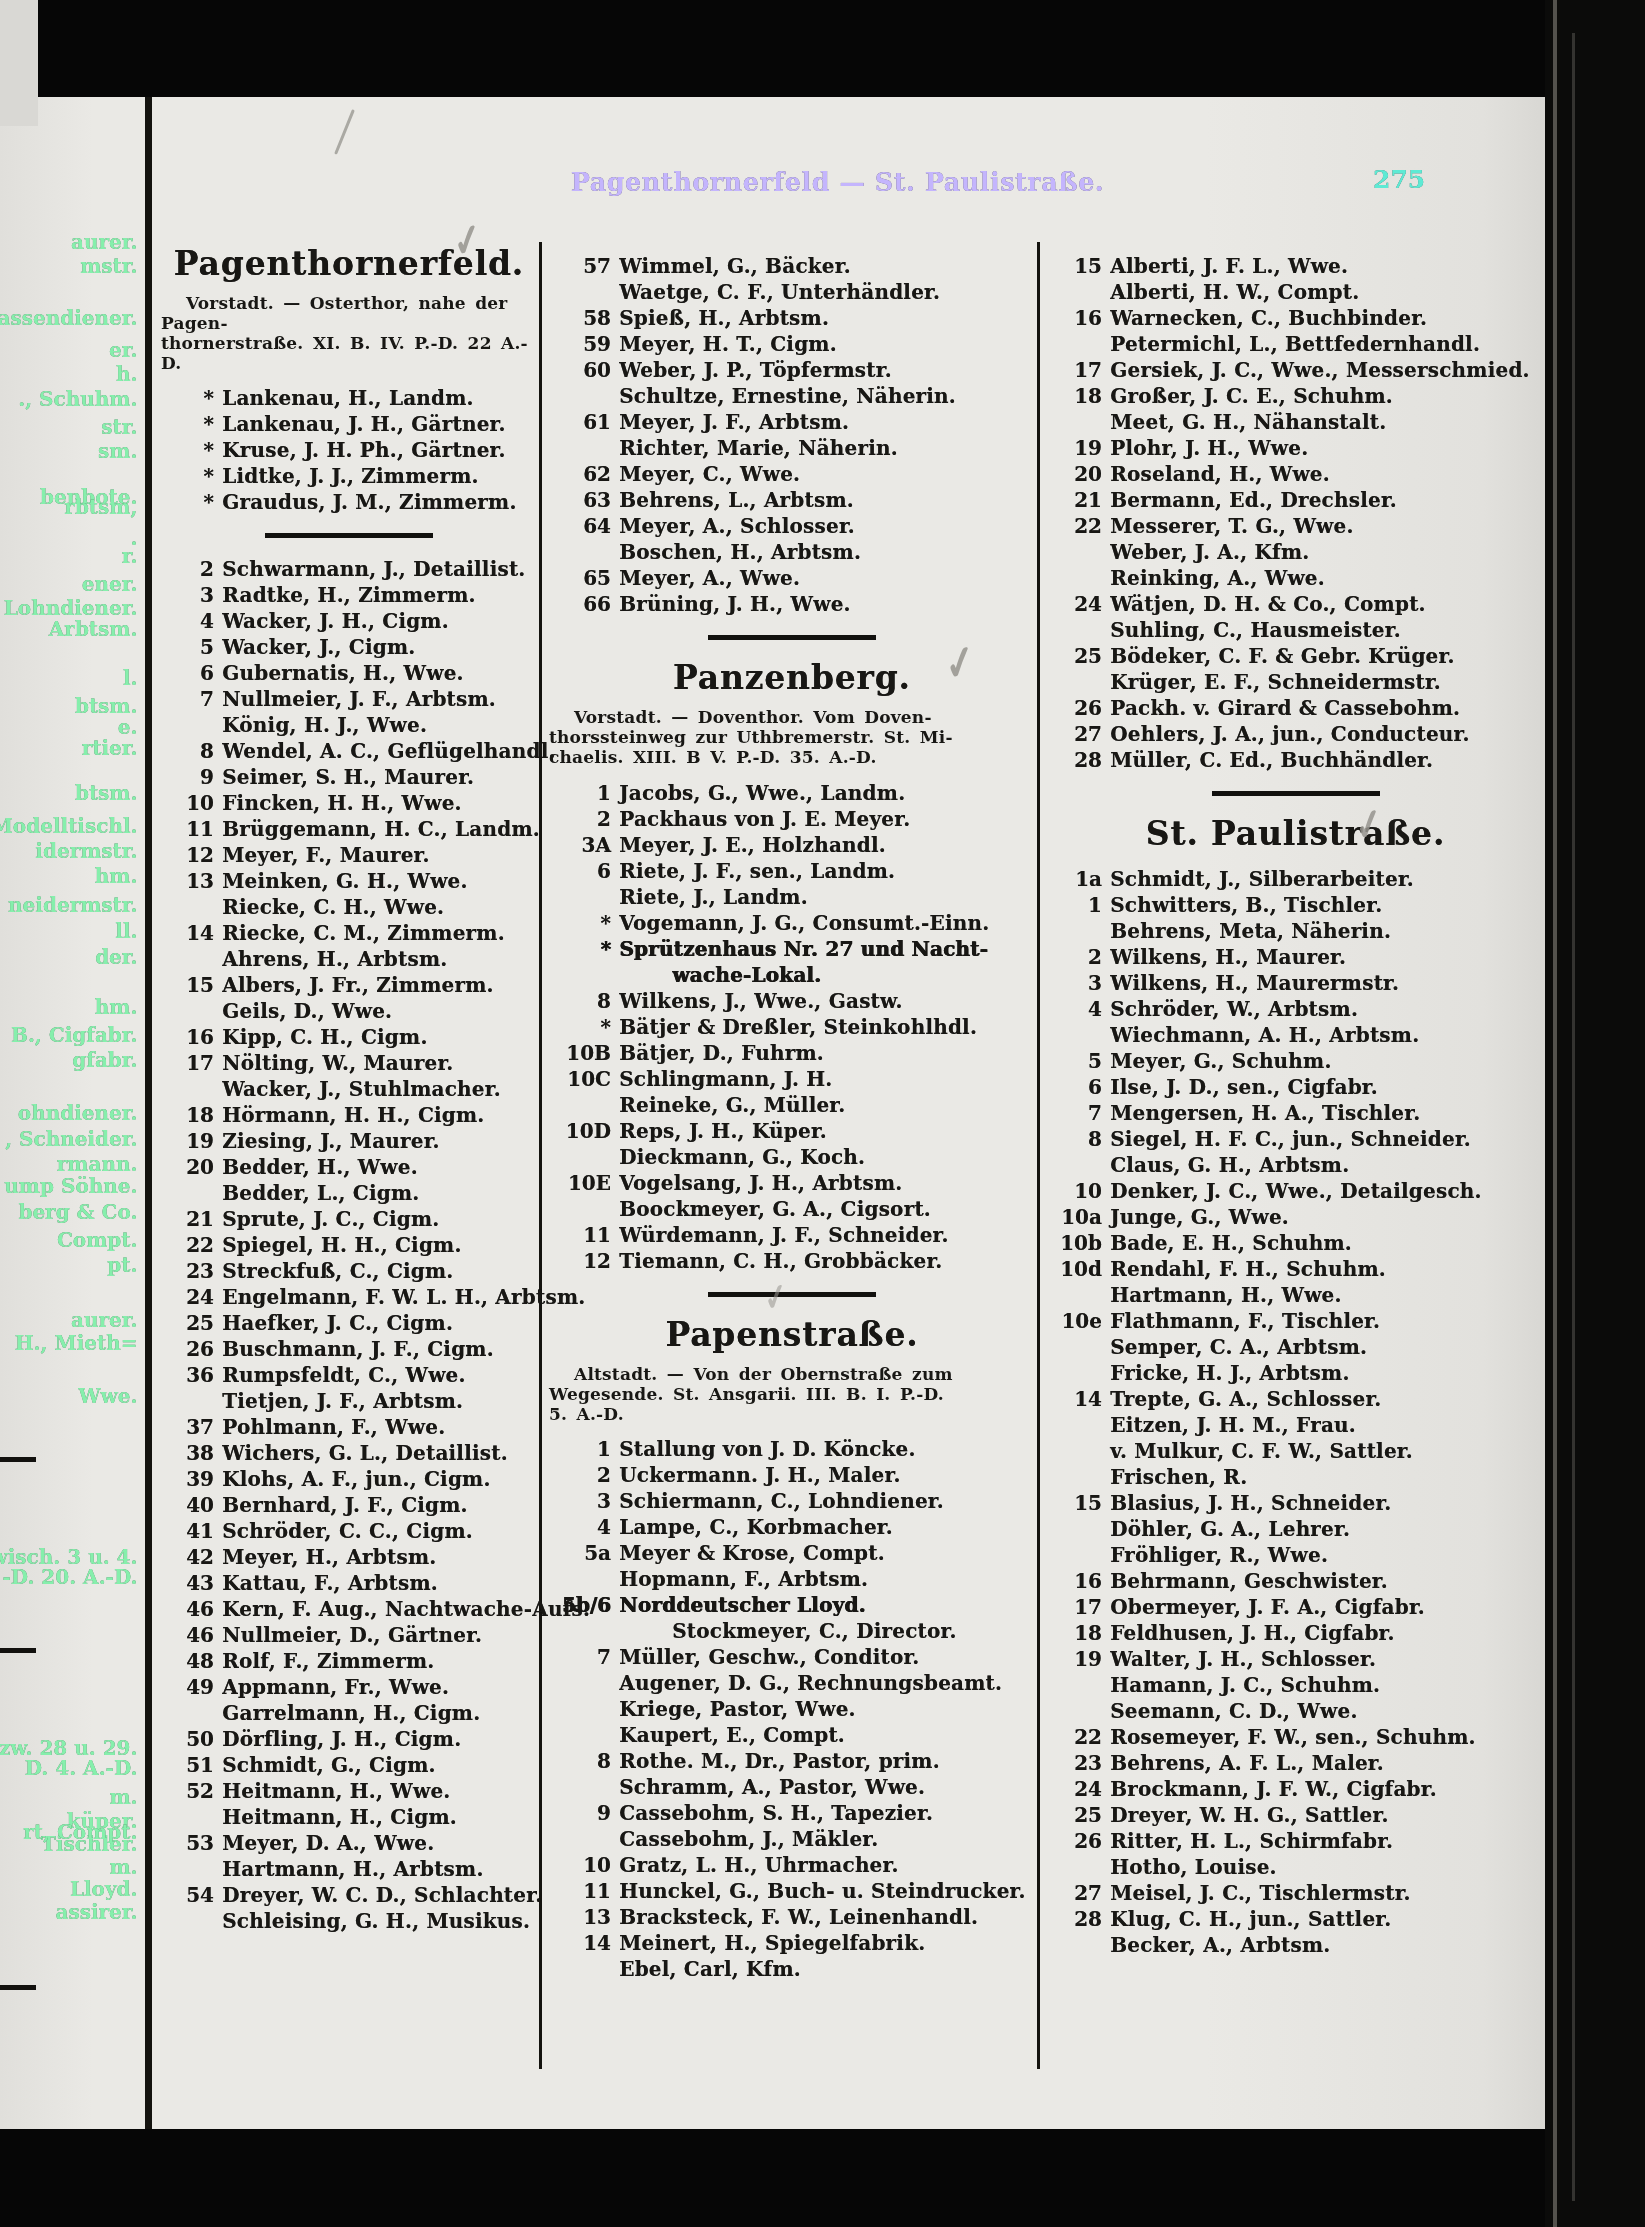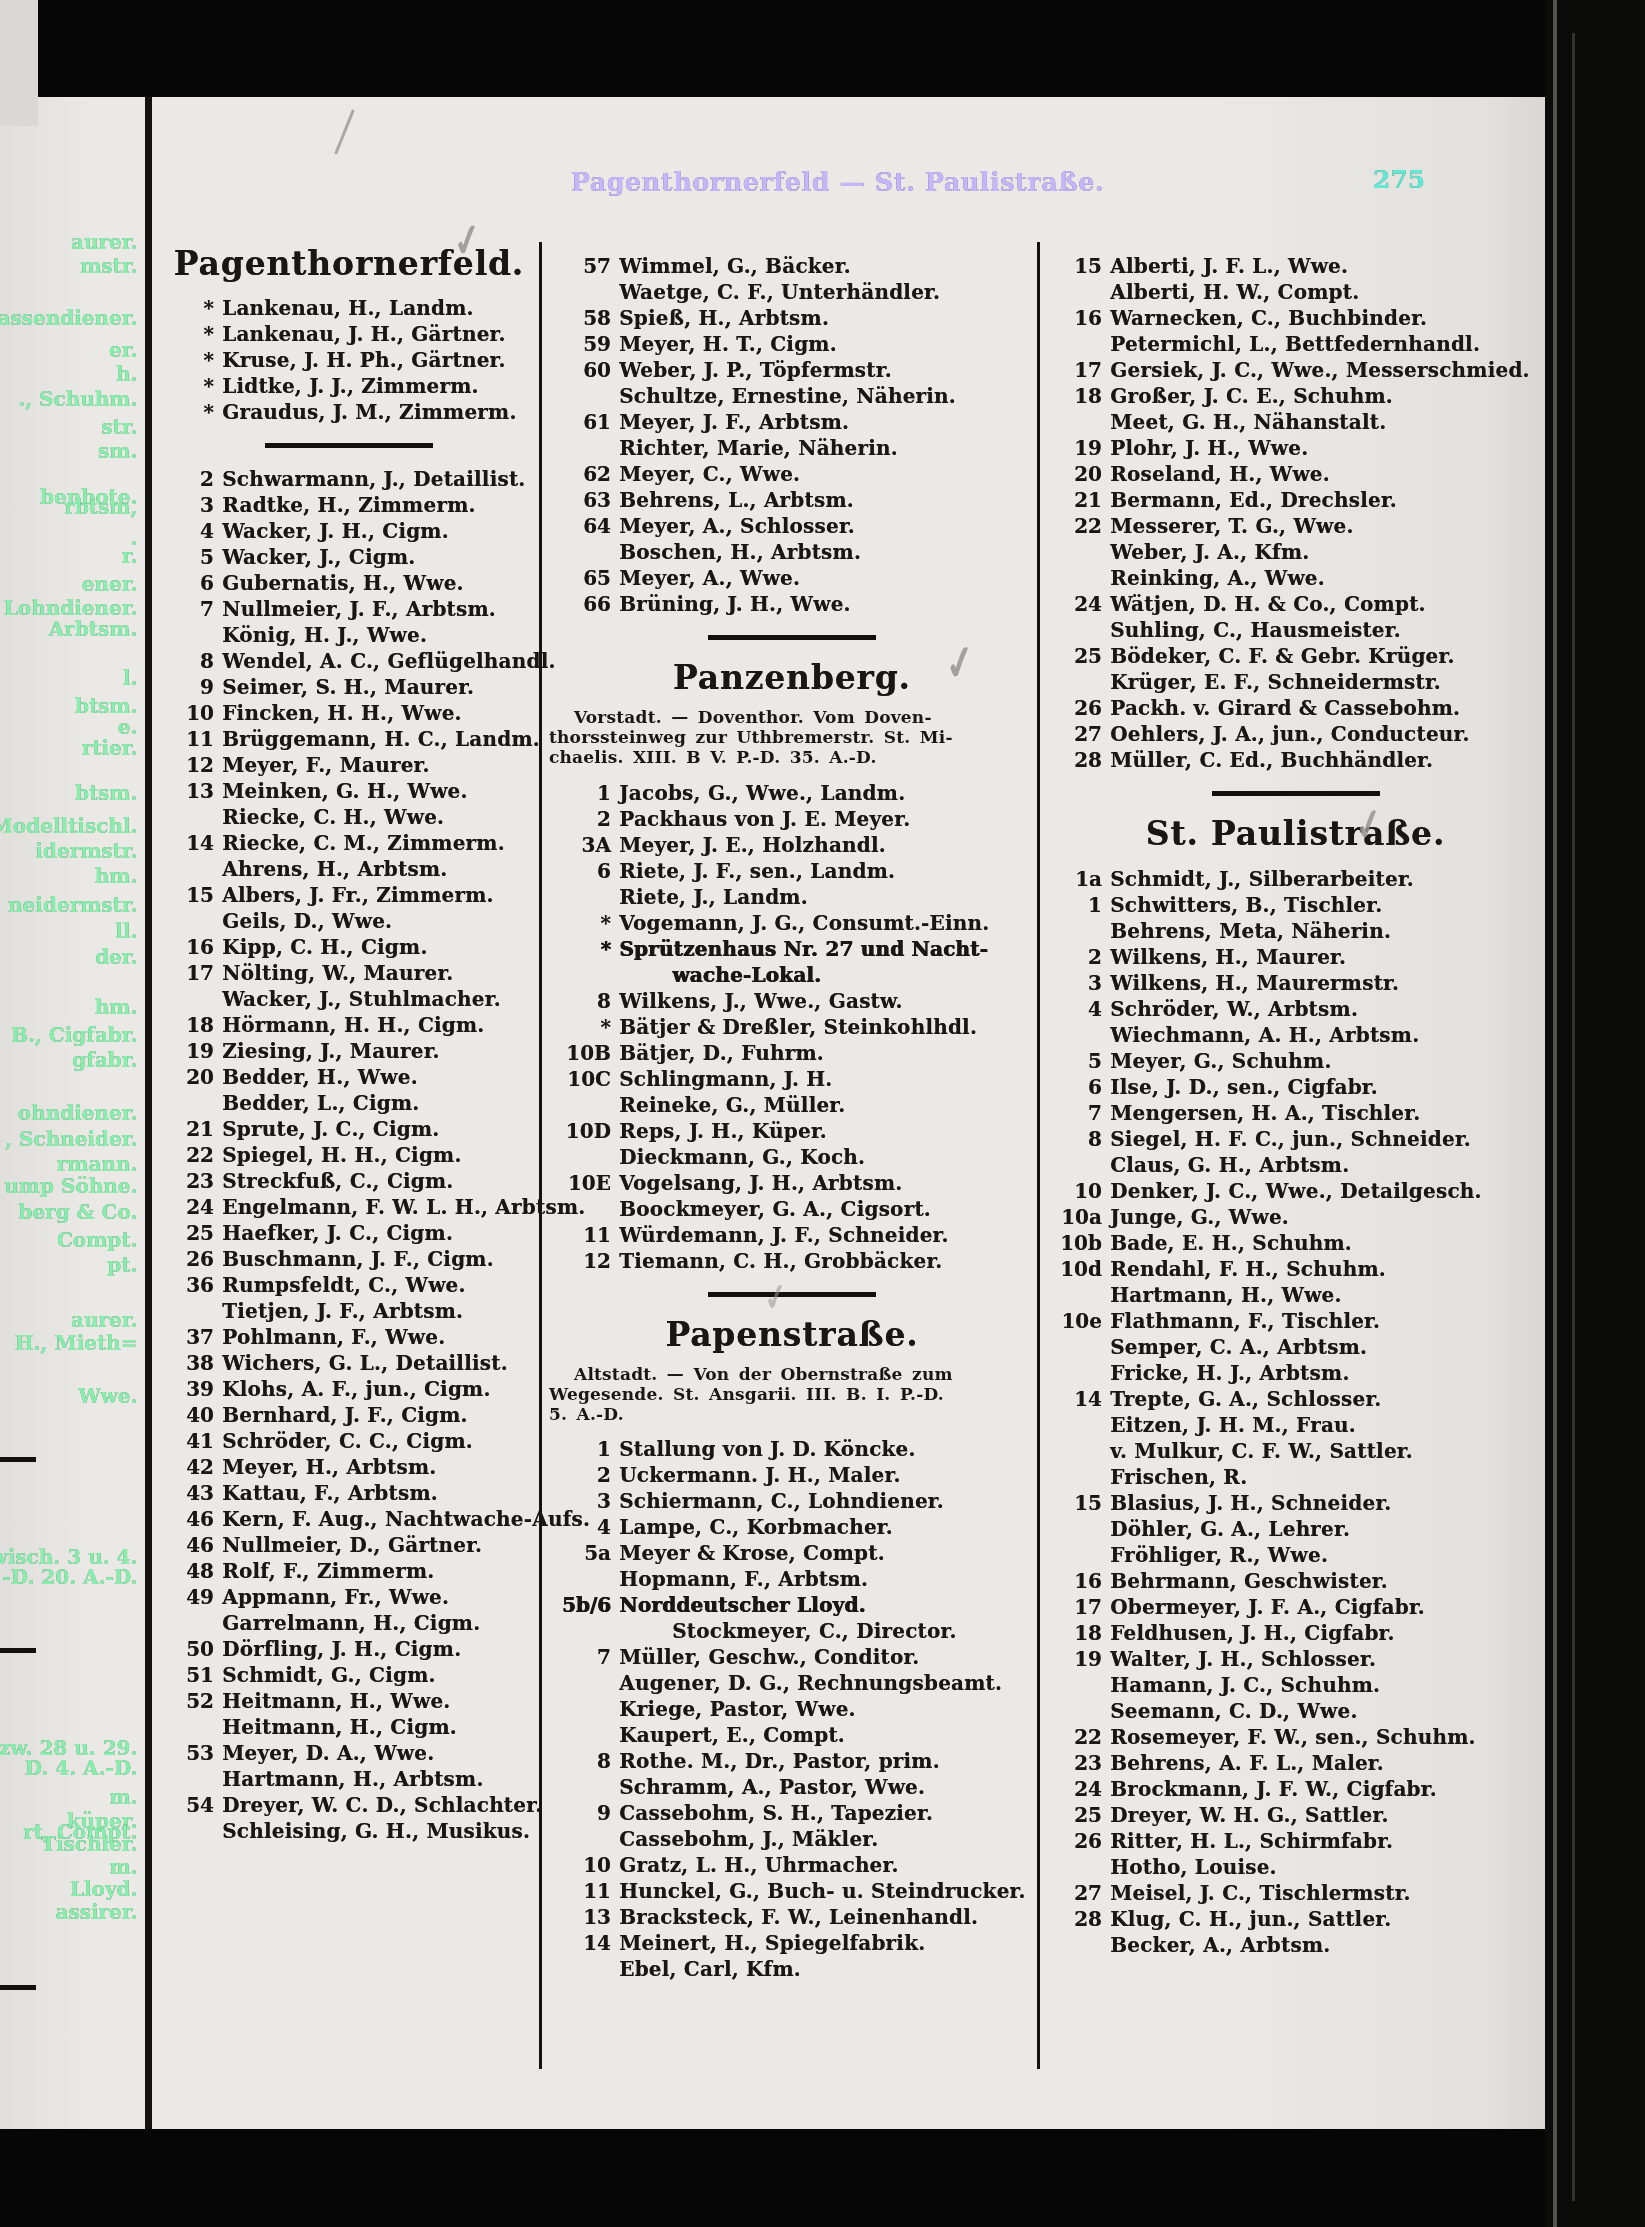--- a/index.html
+++ b/index.html
@@ -89,20 +89,24 @@
 <div class="vrule" id="rule-left"></div>
 <div class="vrule" id="rule-a"></div>
 <div class="vrule" id="rule-b"></div>
 
 <div class="header-title">Pagenthornerfeld — St. Paulistraße.</div>
 <div class="page-num">275</div>
 
 <div class="column" id="col1">
     <div class="section">
       <div class="section-title">Pagenthornerfeld.</div>
+      <div class="intro">
+        <div class="iline first">Vorstadt. — Osterthor, nahe der Pagen-</div>
+        <div class="iline">thornerstraße. XI. B. IV. P.-D. 22 A.-D.</div>
+      </div>
     </div>
     <div class="entries">
       <div class="row">
         <span class="num">*</span>
         <span class="txt">Lankenau, H., Landm.</span>
       </div>
       <div class="row">
         <span class="num">*</span>
         <span class="txt">Lankenau, J. H., Gärtner.</span>
       </div>

